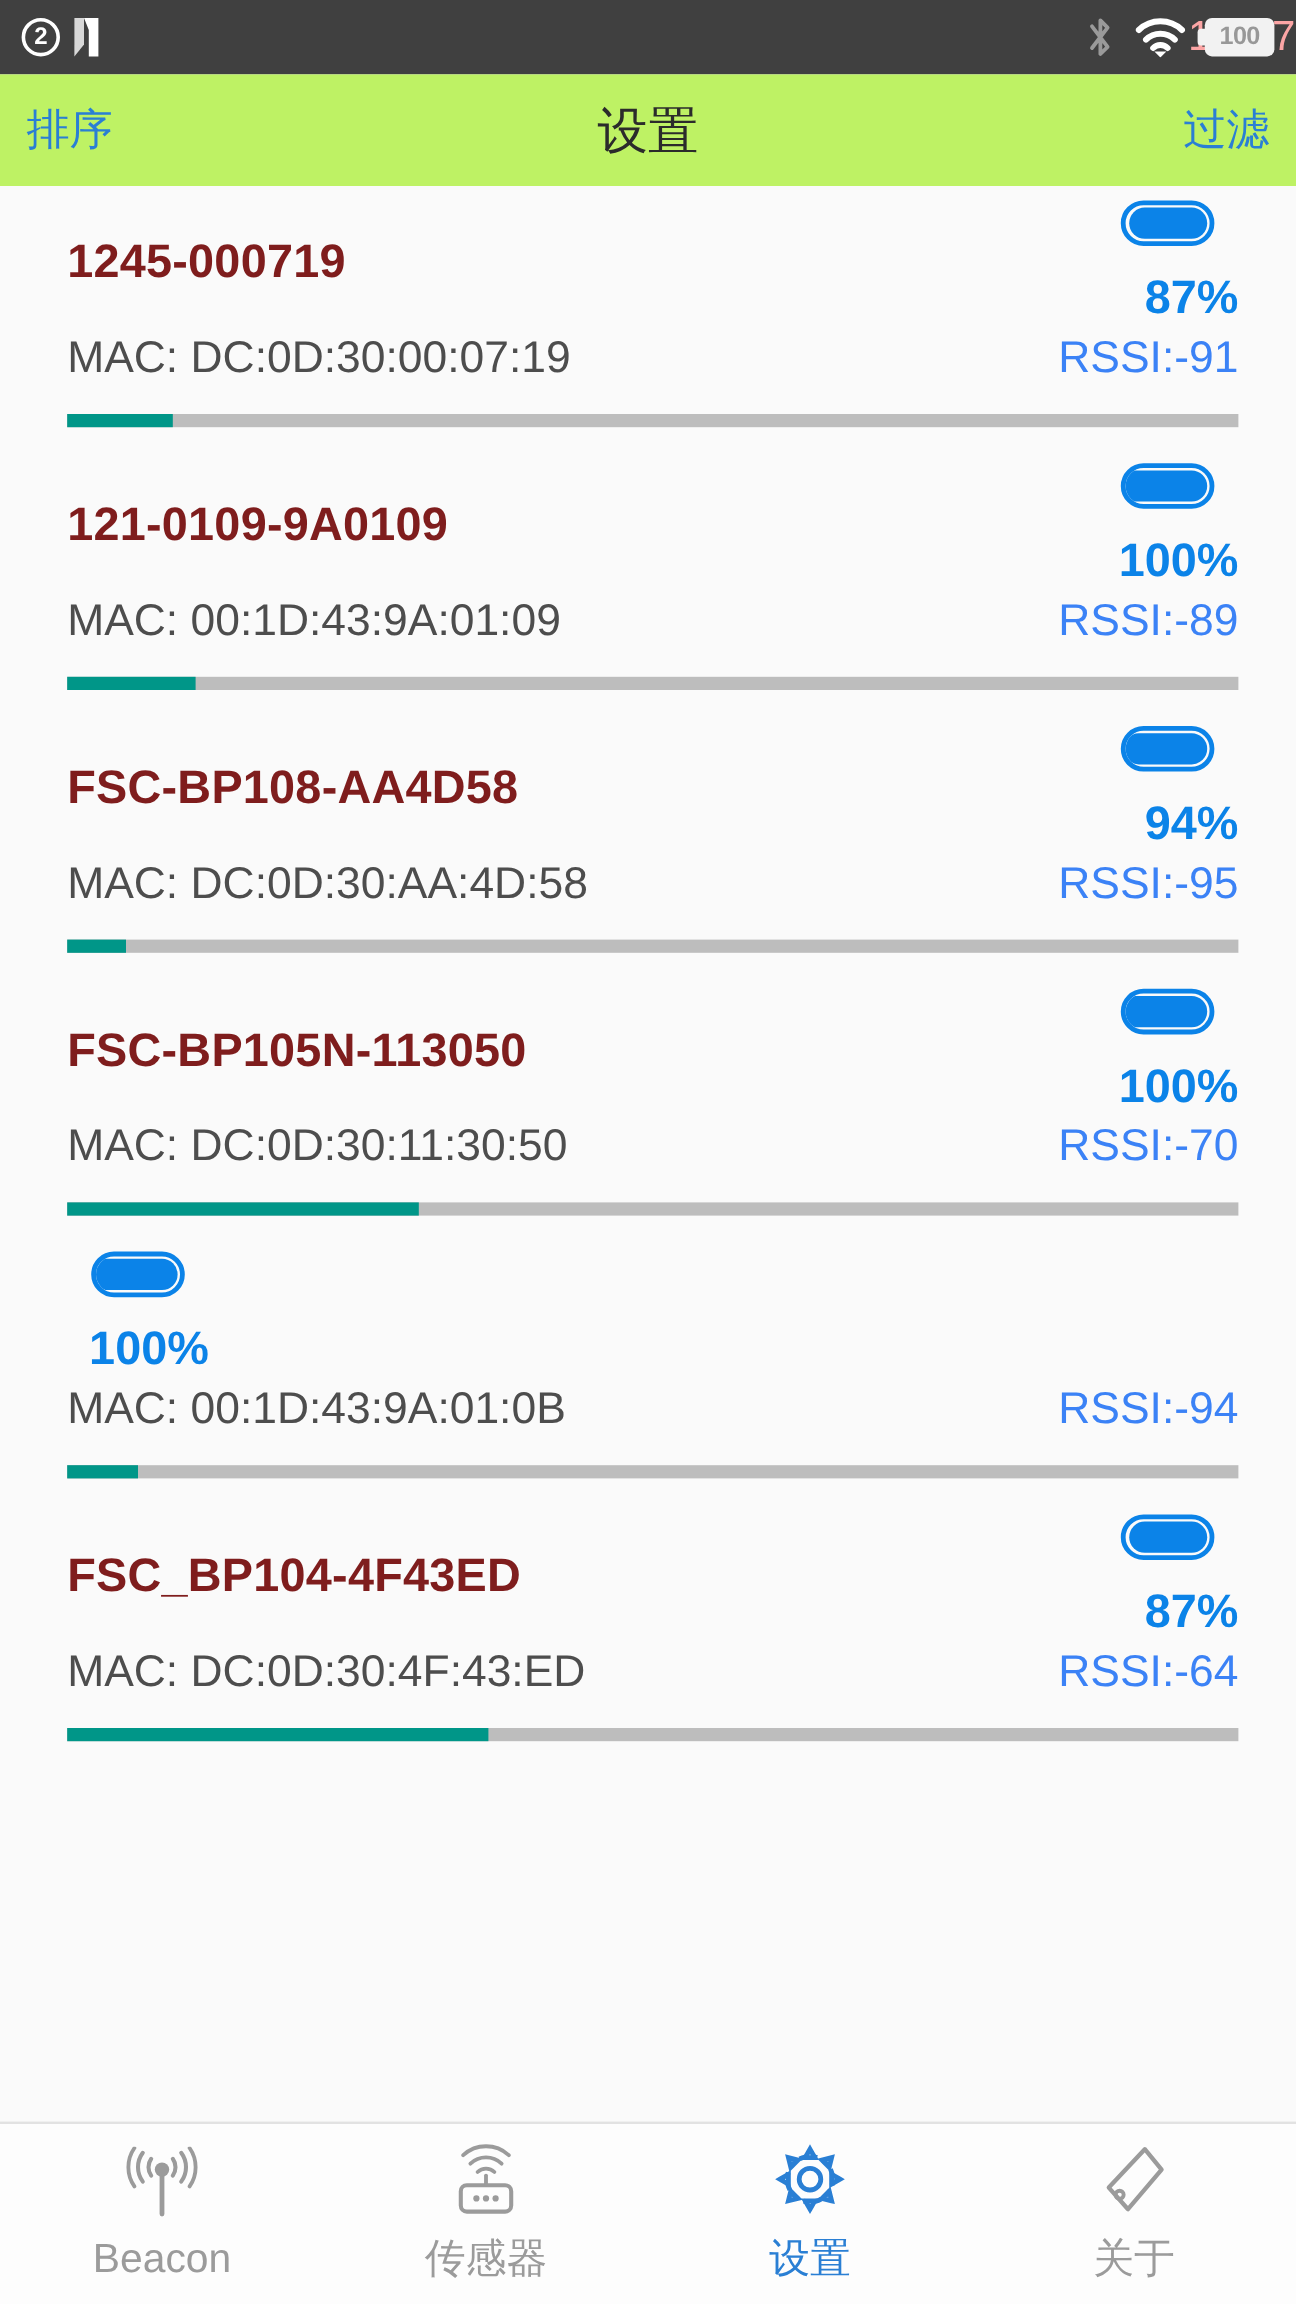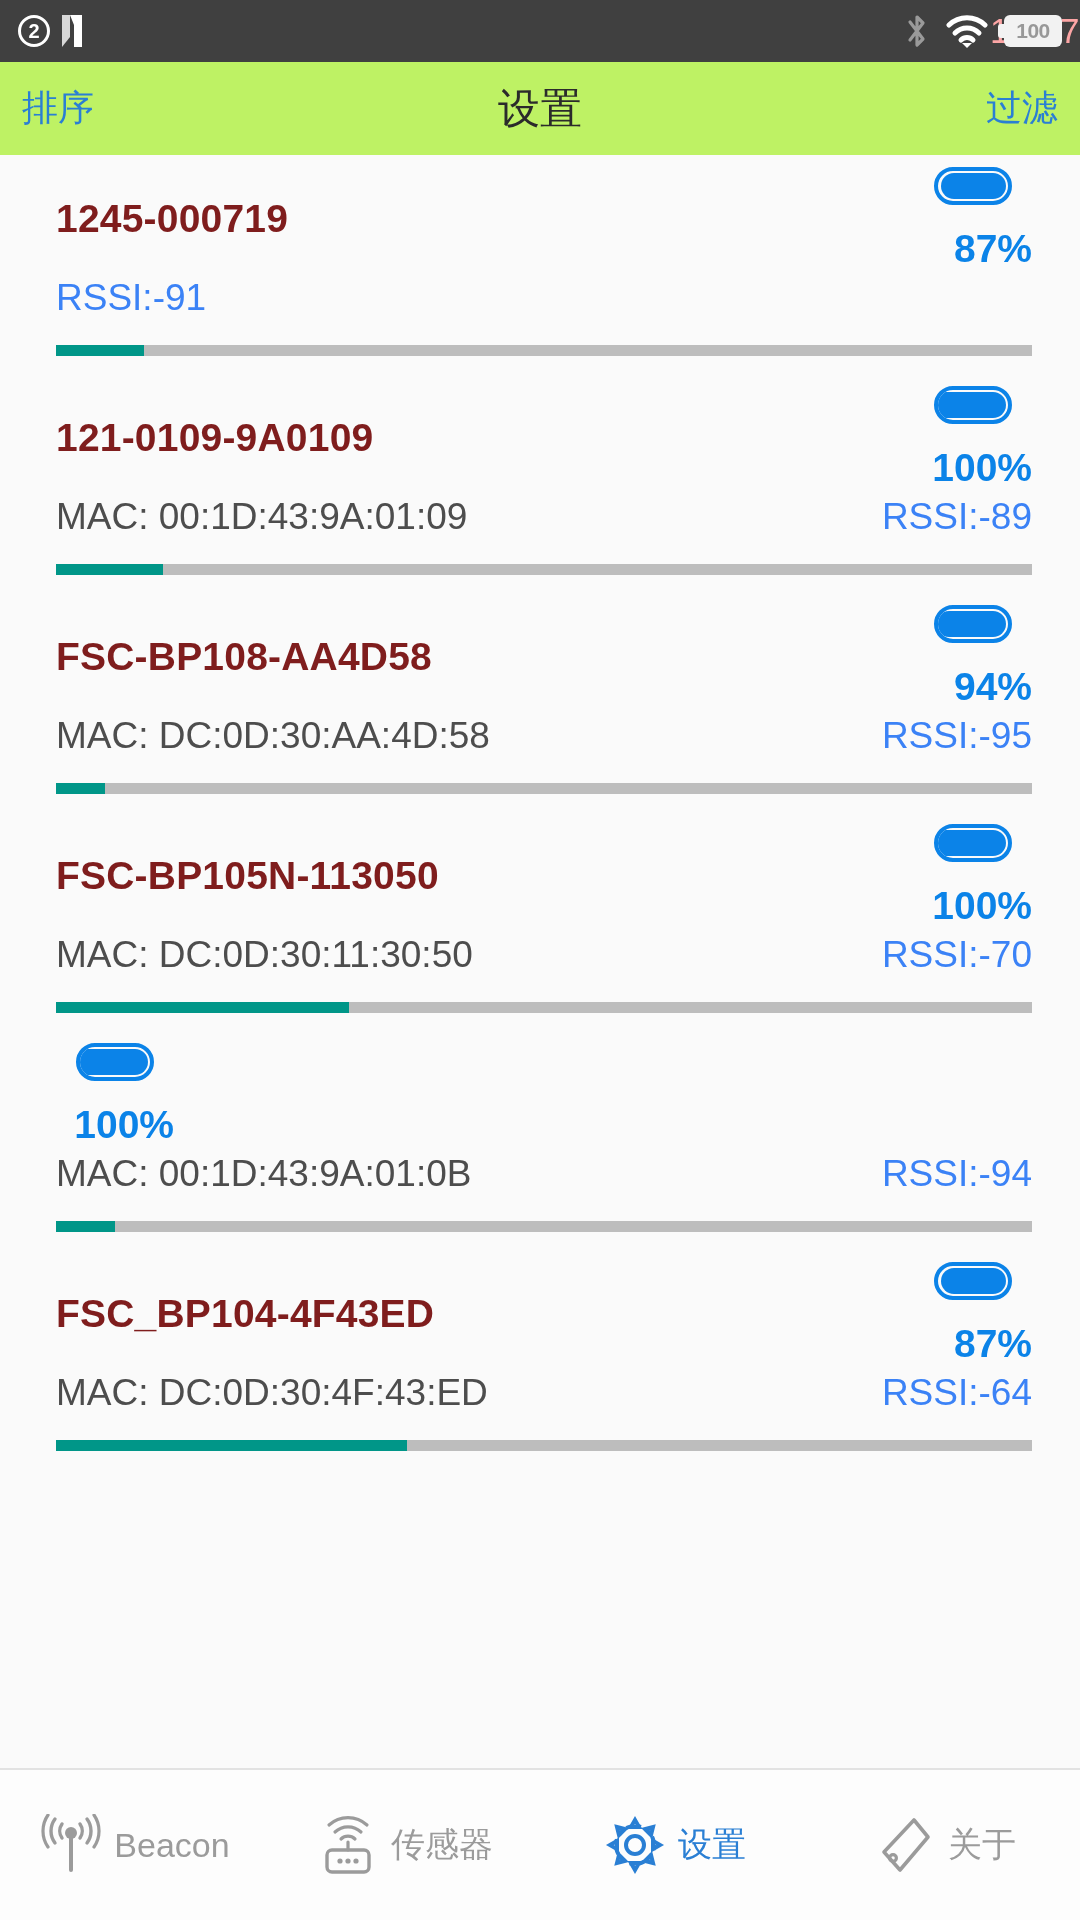--- a/index.html
+++ b/index.html
@@ -84,21 +84,21 @@
   }
   .sigbar-fill { position:absolute; left:0; top:0; bottom:0; background:#009688; }
 
   
   .tabbar {
     flex:0 0 152px; height:152px; background:#fdfdfd;
     border-top:2px solid #e2e2e2;
     display:flex; align-items:center;
   }
   .tab {
-    flex:1 1 0; display:flex; flex-direction:row;
+    flex:1 1 0; display:flex; flex-direction:column;
     align-items:center; justify-content:center; gap:12px;
   }
   .tab-icon { height:62px; display:flex; align-items:center; justify-content:center; }
   .tab-label { font-size:34px; color:#9b9b9b; }
   .tab.active .tab-label { color:#2a7fd4; }
 </style>
 </head>
 <body>
 
 <div id="app">
@@ -148,20 +148,21 @@
           <div class="row-top">
             <div class="dev-name">1245-000719</div>
             <div class="batt-group">
               <span class="batt-shape">
                 <span class="batt-fill" style="width:64.9px"></span>
               </span>
               <span class="batt-pct">87%</span>
             </div>
           </div>
           <div class="row-bot">
+            <div class="dev-mac">MAC: DC:0D:30:00:07:19</div>
             <div class="dev-rssi">RSSI:-91</div>
           </div>
         </div>
         <div class="sigbar">
           <div class="sigbar-fill" style="width:9%"></div>
         </div>
       </div>
       <div class="row">
         <div class="row-inner">
           <div class="row-top">

